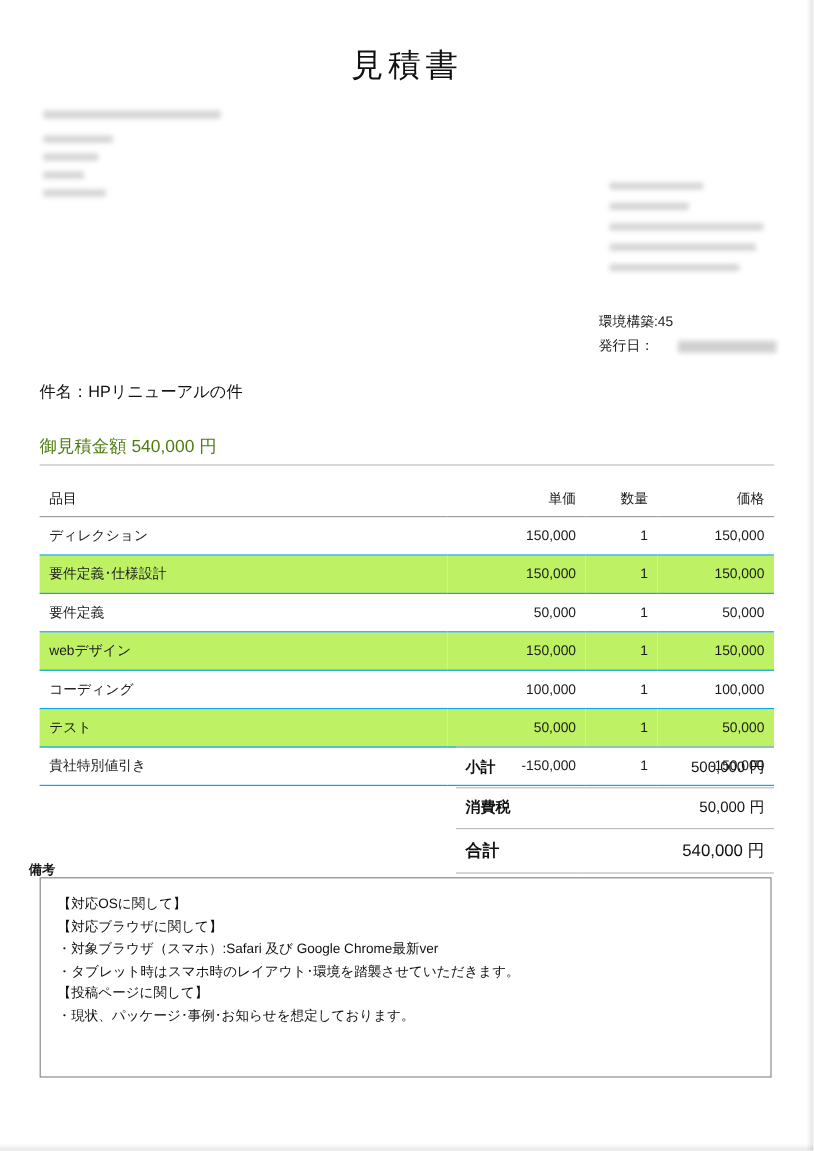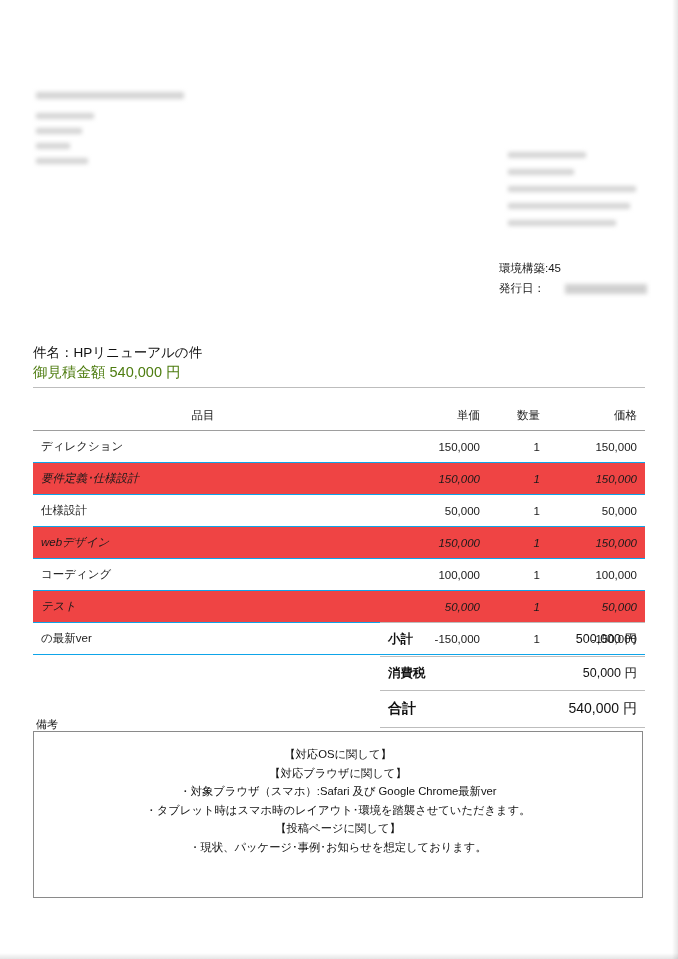--- a/index.html
+++ b/index.html
@@ -80,21 +80,21 @@
     top: 284px;
     width: 82px;
     height: 10px;
     background: #d0d0d0;
     filter: blur(2.2px);
   }
 
   #subject {
     position: absolute;
     left: 33px;
-    top: 344px;
+    top: 318px;
     font-size: 13.5px;
     color: #111111;
   }
 
   #total-amount {
     position: absolute;
     left: 33px;
     top: 363px;
     font-size: 14.5px;
     color: #4d7c0f;
@@ -116,35 +116,35 @@
     border-collapse: collapse;
     font-size: 11.5px;
   }
   table.items th {
     font-weight: 400;
     color: #1a1a1a;
     padding: 4px 8px 7px 8px;
     border-bottom: 1px solid #9e9e9e;
     font-size: 11.5px;
   }
-  table.items th.c-name { text-align: center; margin-left: 18px; }
+  table.items th.c-name { text-align: left; margin-left: 18px; }
   table.items th.c-price,
   table.items th.c-qty,
   table.items th.c-total { text-align: right; }
   table.items td {
     padding: 8px 8px;
     border-bottom: 1px solid #0ea5e9;
     font-size: 11.5px;
     color: #1a1a1a;
   }
   table.items td.c-name { text-align: left; }
   table.items td.c-price,
   table.items td.c-qty,
   table.items td.c-total { text-align: right; }
-  table.items tr.alt td { background: #ef4444; font-style: italic; }
+  table.items tr.alt td { background: #bef264; }
   col.w-name { width: 340px; }
   col.w-price { width: 115px; }
   col.w-qty { width: 60px; }
   col.w-total { width: 97px; }
 
   table.summary {
     position: absolute;
     right: 33px;
     top: 622px;
     width: 265px;
@@ -156,48 +156,49 @@
     border-bottom: 1px solid #bdbdbd;
     color: #111111;
   }
   table.summary tr:first-child td { border-top: 1px solid #bdbdbd; }
   table.summary td.s-label { text-align: left; width: 90px; font-weight: bold; }
   table.summary td.s-value { text-align: right; }
   table.summary tr.grand td { font-size: 14px; padding: 9px 8px; }
 
   #notes-label {
     position: absolute;
-    left: 36px;
+    left: 24px;
     top: 717px;
     font-size: 11px;
     color: #1a1a1a;
+    font-weight: bold;
   }
   #notes-box {
     position: absolute;
     left: 33px;
     top: 731px;
     width: 610px;
     height: 167px;
     border: 1px solid #8a8a8a;
     box-sizing: border-box;
     padding: 13px 14px;
-    text-align: center;
   }
   #notes-box .note-line {
     font-size: 11.3px;
     line-height: 18.5px;
     color: #111111;
     white-space: pre;
   }
 </style>
 </head>
 <body>
 
 <div class="page">
 
+  <div class="doc-title">見積書</div>
 
   <div class="blur-block" id="sender-block">
     <div class="blur-line" style="width:148px;height:7px;margin-bottom:14px;"></div>
     <div class="blur-line" style="width:58px;height:6px;margin-bottom:9px;"></div>
     <div class="blur-line" style="width:46px;height:6px;margin-bottom:9px;"></div>
     <div class="blur-line" style="width:34px;height:6px;margin-bottom:9px;"></div>
     <div class="blur-line" style="width:52px;height:6px;"></div>
   </div>
 
   <div class="blur-block" id="recipient-block">
@@ -238,21 +239,21 @@
         <td class="c-qty">1</td>
         <td class="c-total">150,000</td>
       </tr>
       <tr class="alt">
         <td class="c-name">要件定義･仕様設計</td>
         <td class="c-price">150,000</td>
         <td class="c-qty">1</td>
         <td class="c-total">150,000</td>
       </tr>
       <tr>
-        <td class="c-name">仕様設計</td>
+        <td class="c-name">要件定義</td>
         <td class="c-price">50,000</td>
         <td class="c-qty">1</td>
         <td class="c-total">50,000</td>
       </tr>
       <tr class="alt">
         <td class="c-name">webデザイン</td>
         <td class="c-price">150,000</td>
         <td class="c-qty">1</td>
         <td class="c-total">150,000</td>
       </tr>
@@ -262,21 +263,21 @@
         <td class="c-qty">1</td>
         <td class="c-total">100,000</td>
       </tr>
       <tr class="alt">
         <td class="c-name">テスト</td>
         <td class="c-price">50,000</td>
         <td class="c-qty">1</td>
         <td class="c-total">50,000</td>
       </tr>
       <tr>
-        <td class="c-name">の最新ver</td>
+        <td class="c-name">貴社特別値引き</td>
         <td class="c-price">-150,000</td>
         <td class="c-qty">1</td>
         <td class="c-total">-150,000</td>
       </tr>
     </tbody>
   </table>
 
   <table class="summary">
     <tbody>
       <tr>

